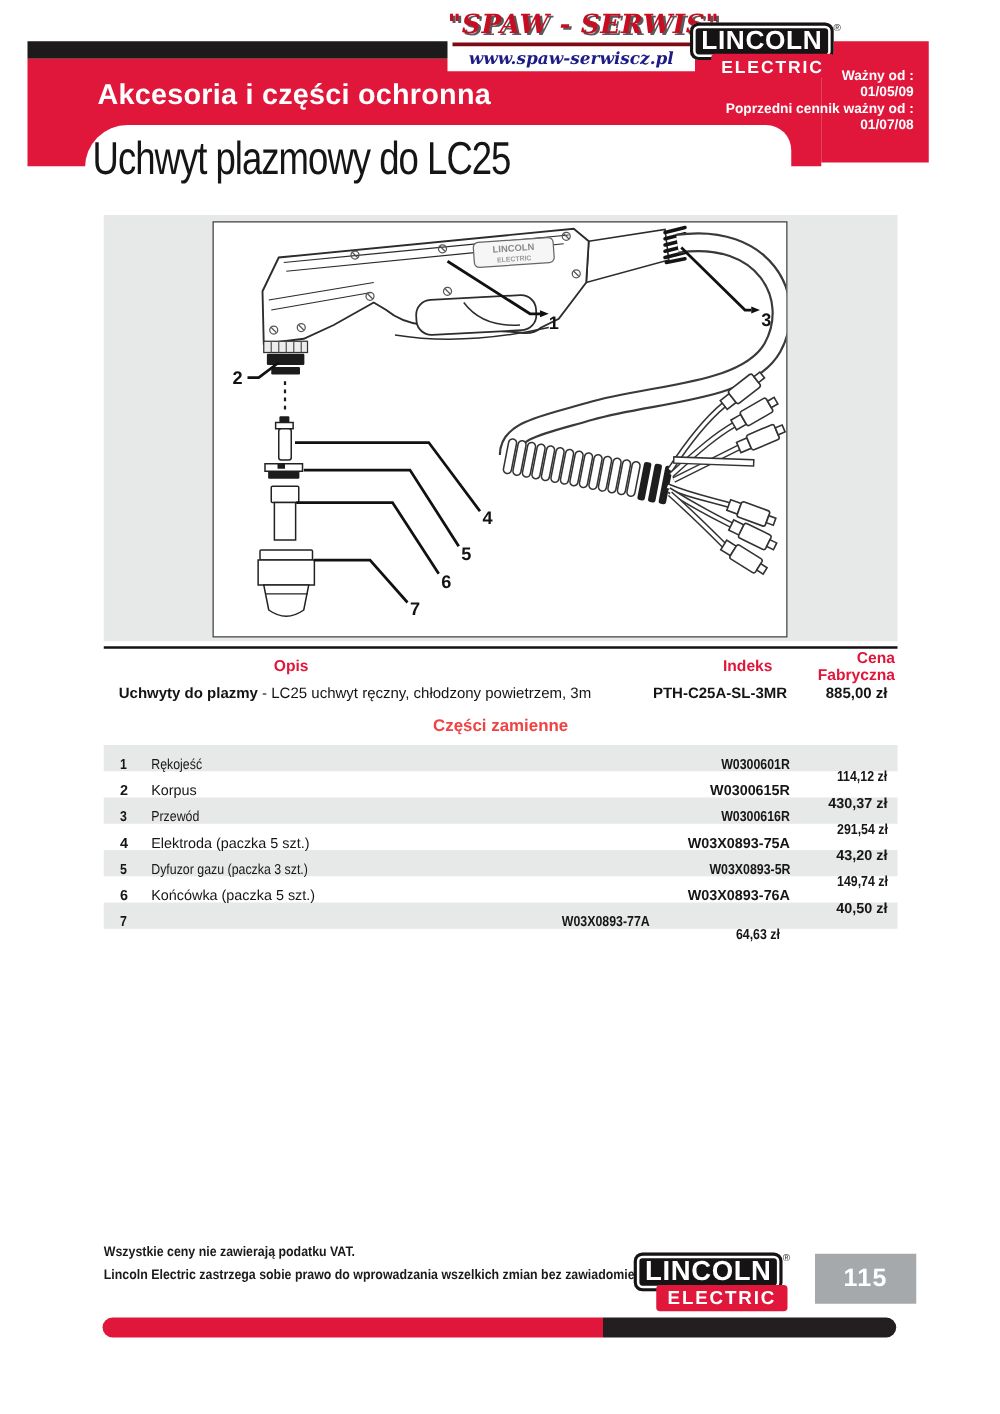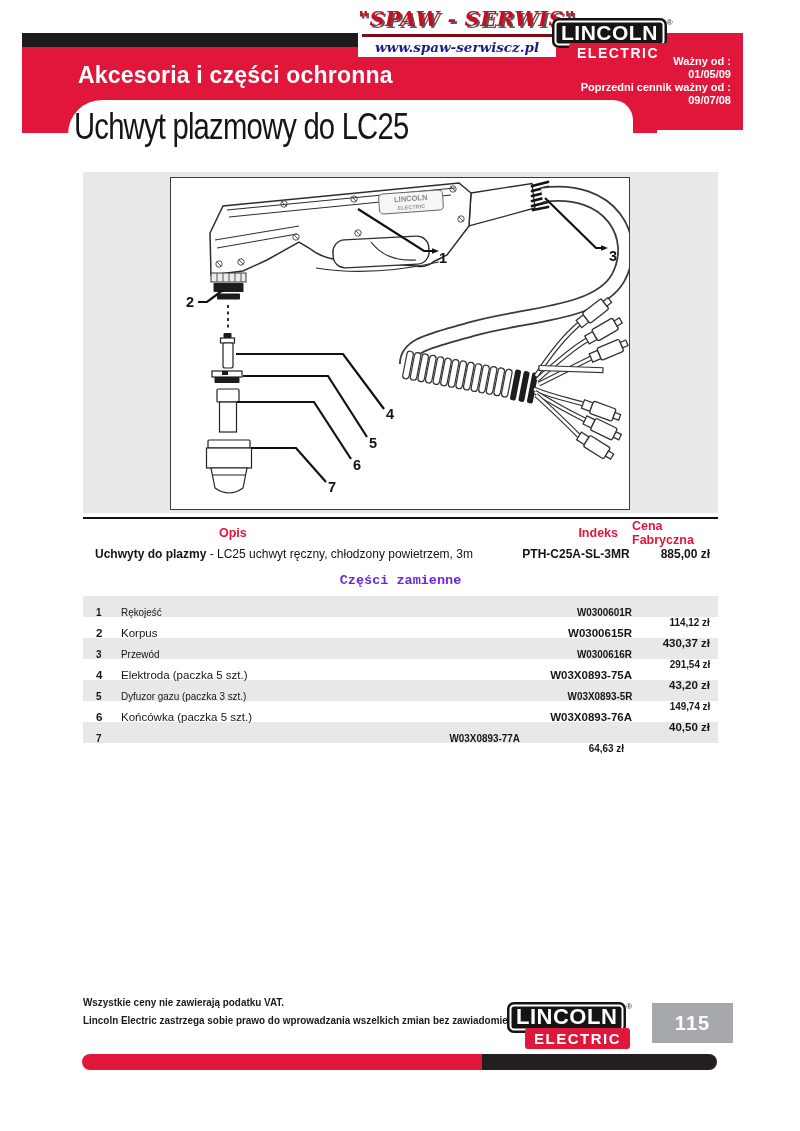--- a/index.html
+++ b/index.html
@@ -36,25 +36,25 @@
 
   
   .diagram-panel{left:83px;top:172px;width:635px;height:341px;background:#e7e8e8;}
   .diagram-svg{position:absolute;left:87px;top:5px;background:#fff;border:1px solid #3c3c3c;}
 
   
   .price-table{left:83px;top:517px;width:635px;border-top:2px solid #121212;}
   .thead{display:grid;grid-template-columns:38px 1fr 112px 86px;align-items:center;height:23px;color:#e0173a;font-weight:bold;font-size:12.5px;}
   .th-opis{grid-column:2;justify-self:start;margin-left:98px;}
   .th-idx{grid-column:3;text-align:right;padding-right:14px;}
-  .th-price{grid-column:4;padding-right:2px;}
+  .th-price{grid-column:4;text-align:right;padding-right:2px;}
   .prod{display:grid;grid-template-columns:1fr 112px 86px;align-items:center;height:24px;font-size:12px;color:#141414;padding-left:12px;}
   .prod .p-idx{text-align:center;font-weight:bold;}
   .prod .p-price{text-align:right;font-weight:bold;padding-right:8px;}
-  .section-title{text-align:center;color:#6d28d9;font-weight:bold;font-size:13.5px;height:30px;line-height:30px;font-family:Liberation Mono, monospace;}
+  .section-title{text-align:center;color:#ef4444;font-weight:bold;font-size:13.5px;height:30px;line-height:30px;}
   .prow{display:grid;grid-template-columns:38px 1fr 112px 86px;align-items:center;height:21px;font-size:11.5px;color:#161616;}
   .prow.alt{background:#e7e8e8;}
   .c-no{font-weight:bold;padding-left:13px;}
   .c-idx{text-align:right;font-weight:bold;}
   .c-price{text-align:right;font-weight:bold;padding-right:8px;margin-top:20px;}
   .cond{display:inline-block;transform:scaleX(.86);transform-origin:0 50%;}
   .cond-r{transform-origin:100% 50%;}
 
   
   .note1{left:83px;top:996px;font-size:11px;font-weight:bold;color:#1a1a1a;transform:scaleX(.9);transform-origin:left top;white-space:nowrap;}
@@ -71,21 +71,21 @@
   <div class="abs black-bar"></div>
   <div class="abs red-banner">
     <div class="banner-title">Akcesoria i części ochronna</div>
   </div>
   <div class="abs white-notch"></div>
   <div class="abs date-box">
     <div class="date-lines">
       <div>Ważny od :</div>
       <div>01/05/09</div>
       <div>Poprzedni cennik ważny od :</div>
-      <div>09/07/08</div>
+      <div>01/07/08</div>
     </div>
   </div>
 
   <div class="abs spaw-box">
     <div class="spaw-name">"SPAW - SERWIS"</div>
     <div class="spaw-rule"></div>
     <div class="spaw-url">www.spaw-serwiscz.pl</div>
   </div>
 
   <div class="abs le-logo le-top le-stack" style="left:552px;top:18px;">

